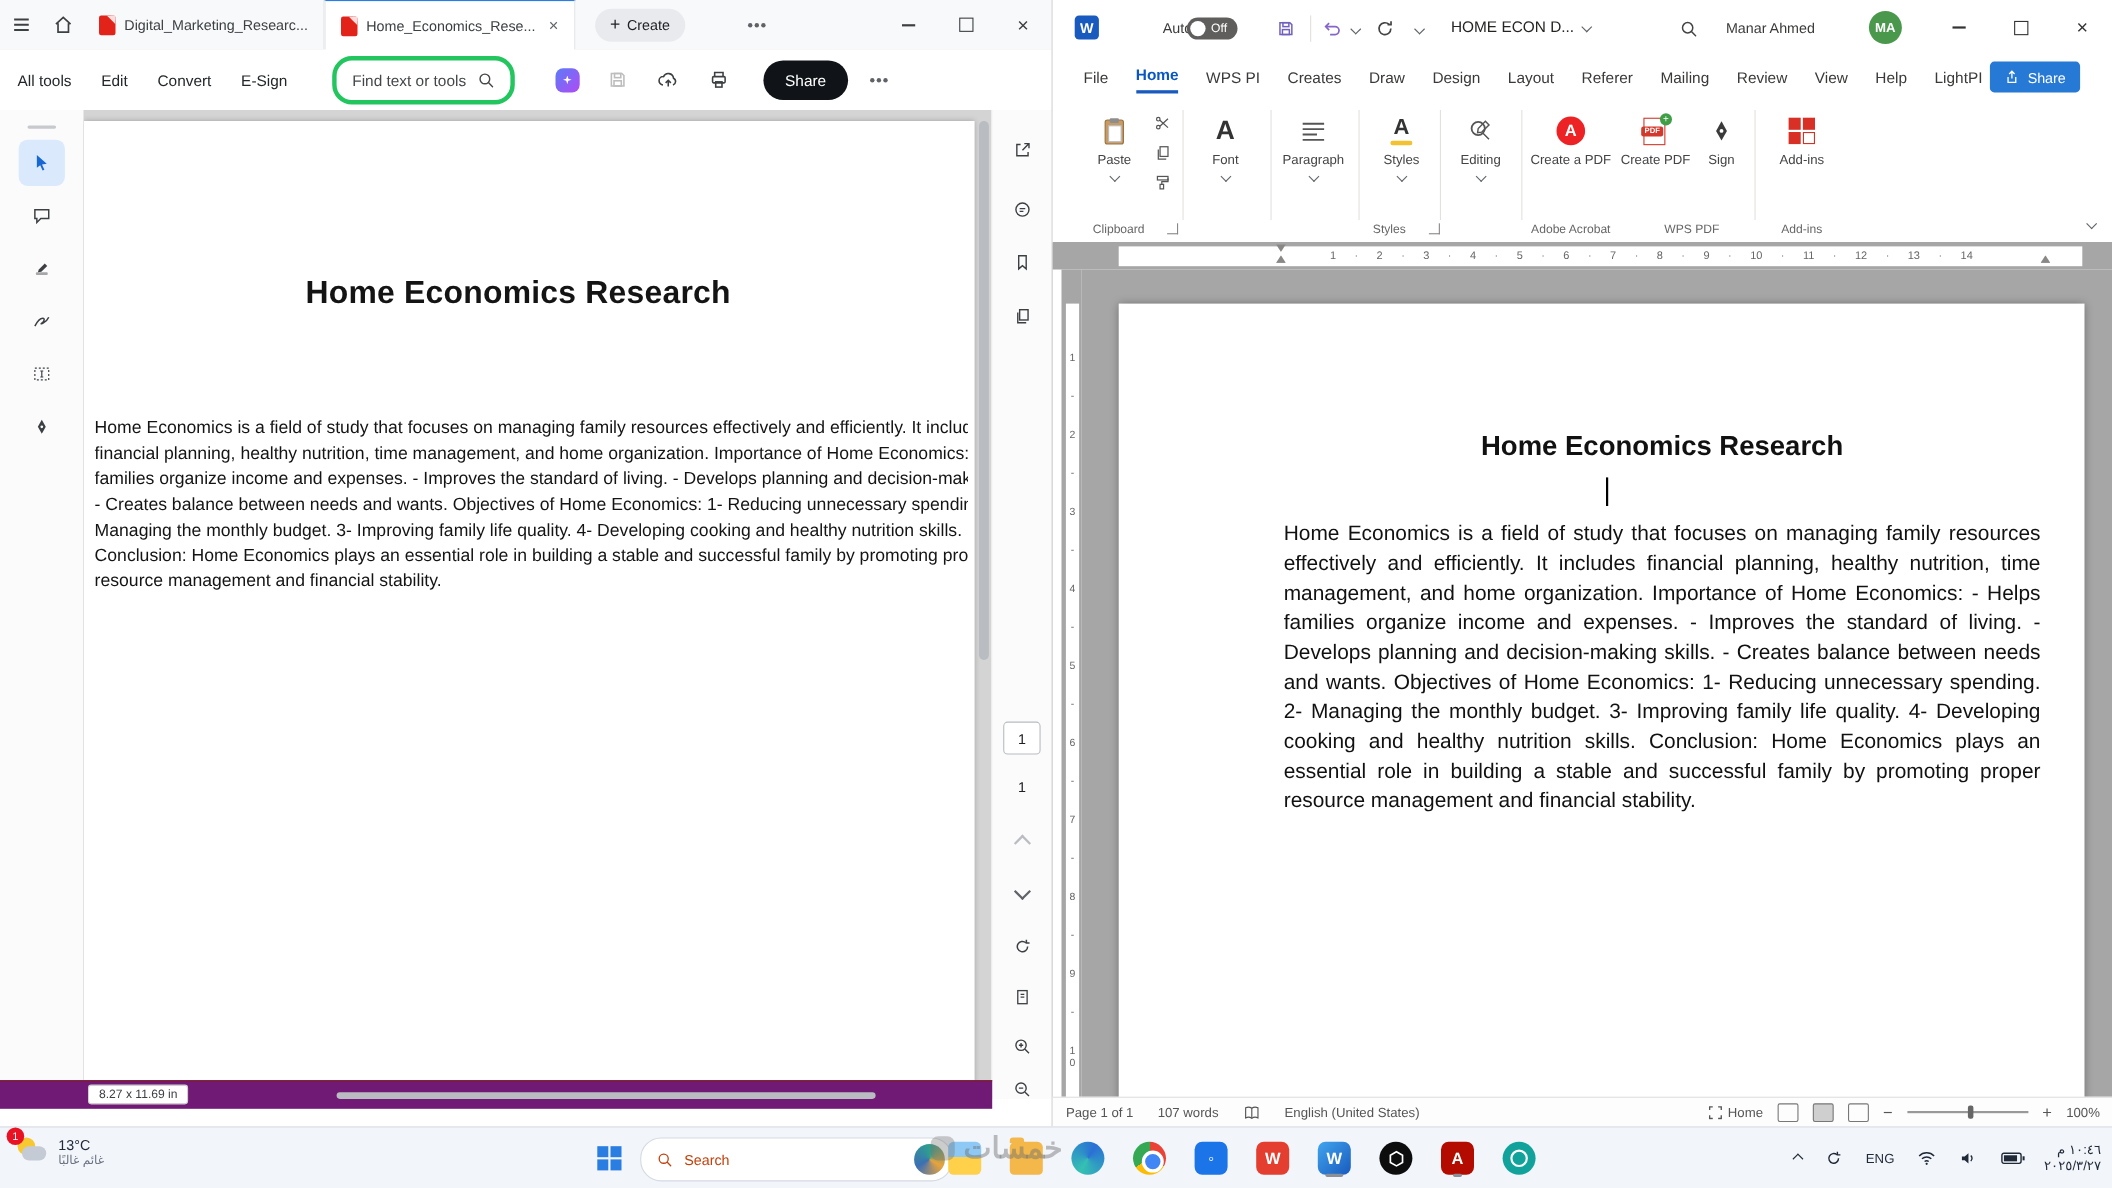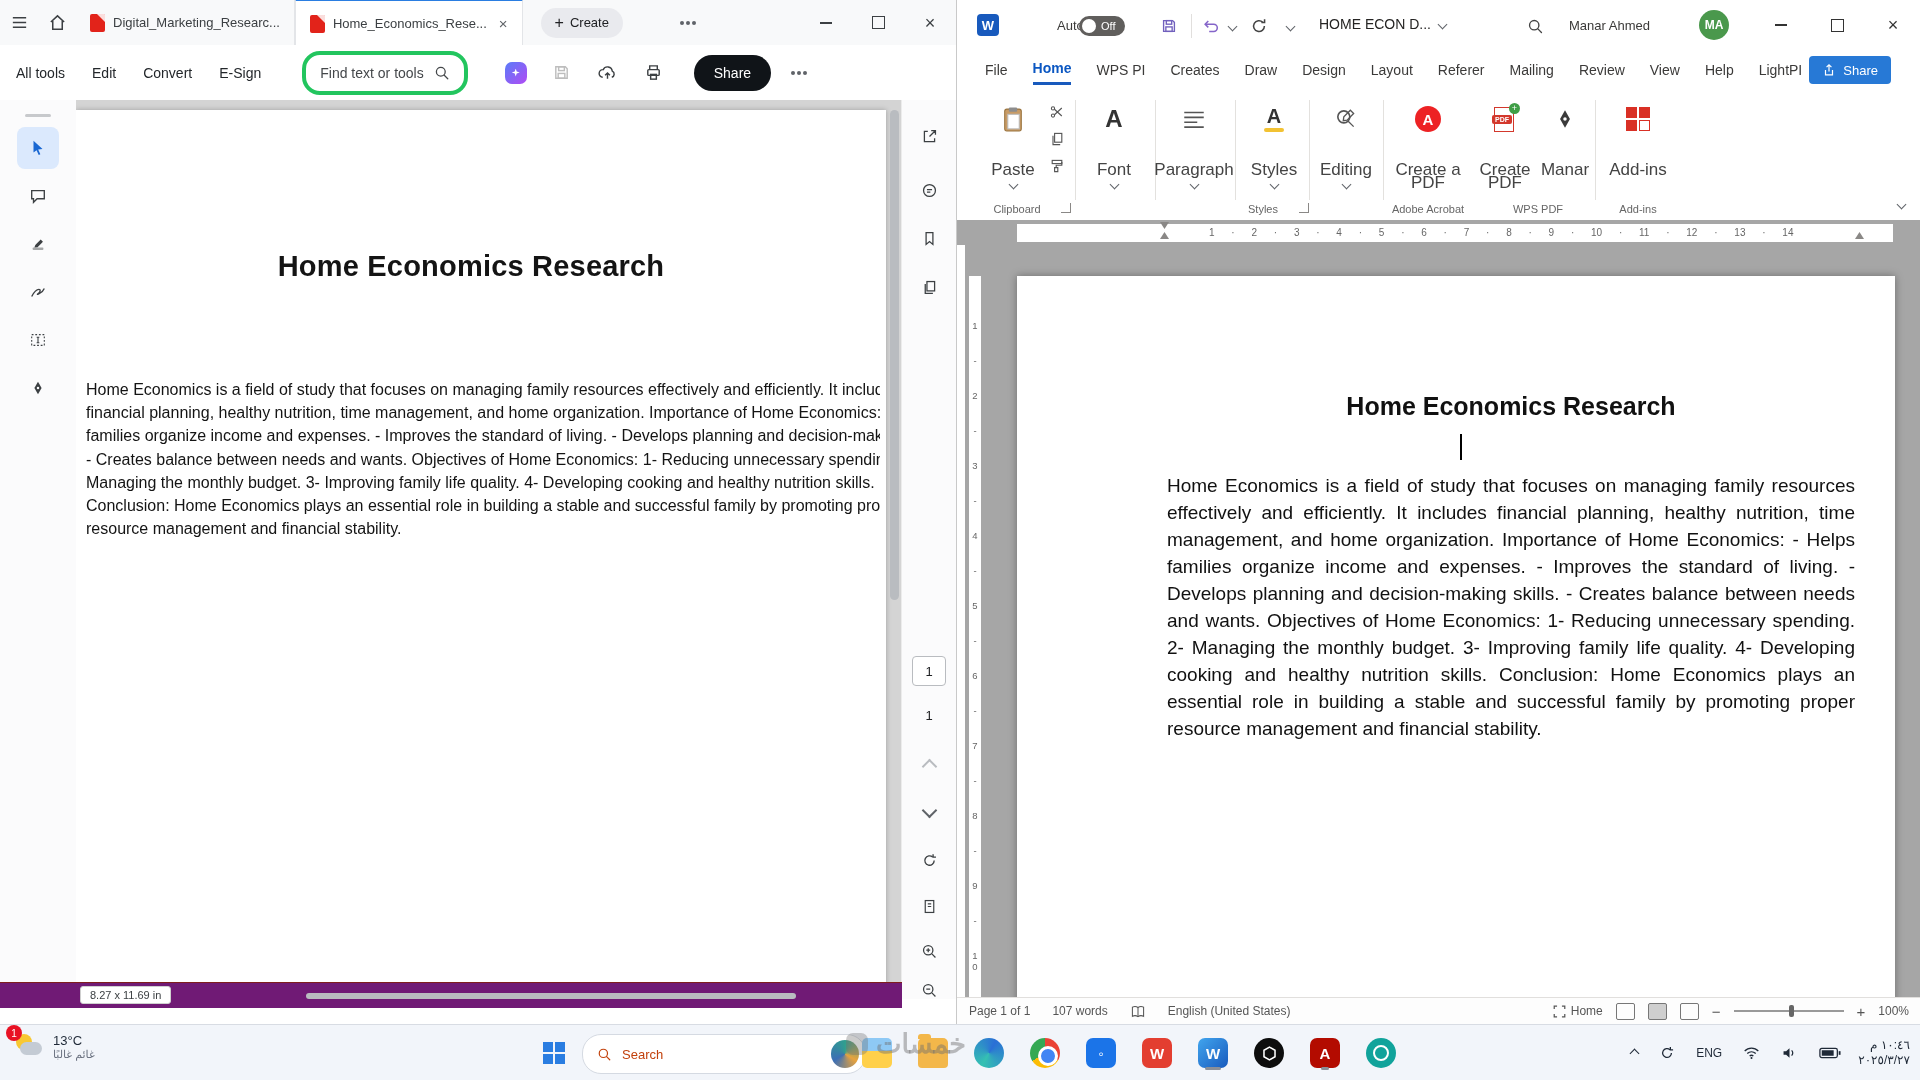--- a/index.html
+++ b/index.html
@@ -93,21 +93,21 @@
       padding-left:28px;gap:25px;background:#fff;}
   .w-menu{font-size:14px;color:#3b3a39;white-space:nowrap;cursor:pointer;padding:4px 0;}
   .w-menu.active{color:#0b57c2;font-weight:bold;border-bottom:3px solid #185abd;padding-bottom:6px;}
   .w-share{position:absolute;right:30px;top:6px;height:28px;padding:0 13px;border-radius:4px;background:#2779d6;
       color:#fff;font-size:13px;display:flex;align-items:center;gap:7px;cursor:pointer;}
 
   .w-ribbon{position:absolute;left:0;top:90px;right:0;height:130px;background:#fff;border-bottom:1px solid #dcdcdc;}
   .rbtn{position:absolute;top:8px;height:92px;display:flex;flex-direction:column;align-items:center;
       justify-content:flex-start;gap:5px;border-radius:4px;cursor:pointer;padding-top:6px;}
   .ric{height:30px;display:flex;align-items:center;justify-content:center;color:#444;}
-  .rlbl{font-size:17px;color:#444;text-align:center;line-height:13px;margin-top:24px;}
+  .rlbl{font-size:12px;color:#444;text-align:center;line-height:13px;}
   .smcol{position:absolute;left:92px;top:14px;display:flex;flex-direction:column;gap:11px;color:#555;cursor:pointer;}
   .rdiv{position:absolute;top:10px;width:1px;height:100px;background:#e3e1de;}
   .rgrp{position:absolute;bottom:5px;font-size:11px;color:#666;text-align:center;}
   .launcher{position:absolute;bottom:7px;width:9px;height:9px;border-right:1.5px solid #8a8886;border-bottom:1.5px solid #8a8886;cursor:pointer;}
   .rib-collapse{position:absolute;right:16px;bottom:8px;cursor:pointer;}
 
   .w-rulerh{position:absolute;left:0;top:220px;right:0;height:25px;background:#a6a6a6;}
   .rulh-band{position:absolute;left:60px;right:28px;top:4px;height:18px;background:#fff;}
   .rulh-nums{font-size:10px;color:#666;word-spacing:14px;padding-left:192px;line-height:18px;white-space:nowrap;overflow:hidden;}
   .ind-marker{position:absolute;left:203px;top:2px;width:9px;height:9px;background:#d0cece;border:1px solid #8a8886;cursor:grab;}
@@ -545,21 +545,21 @@
       <span class="rlbl">Create PDF</span>
     </div>
 
     <div class="rbtn" style="left:586px;width:44px">
       <span class="ric">
         <svg viewBox="0 0 20 20" width="22" height="22" fill="#3a3a3a">
             <path d="M10 2l4.5 8L10 18l-4.5-8z"></path>
             <circle cx="10" cy="10" r="1.6" fill="#fff"></circle>
           </svg>
       </span>
-      <span class="rlbl">Manar</span>
+      <span class="rlbl">Sign</span>
     </div>
     <div class="rdiv" style="left:638px"></div>
 
     <div class="rbtn" style="left:646px;width:70px">
       <span class="ric">
         <span style="display:grid;grid-template-columns:11px 11px;grid-template-rows:11px 11px;gap:2px">
           <span style="background:#d93025"></span>
             <span style="background:#d93025"></span>
           <span style="background:#d93025"></span>
             <span style="border:1.5px solid #d93025"></span>

